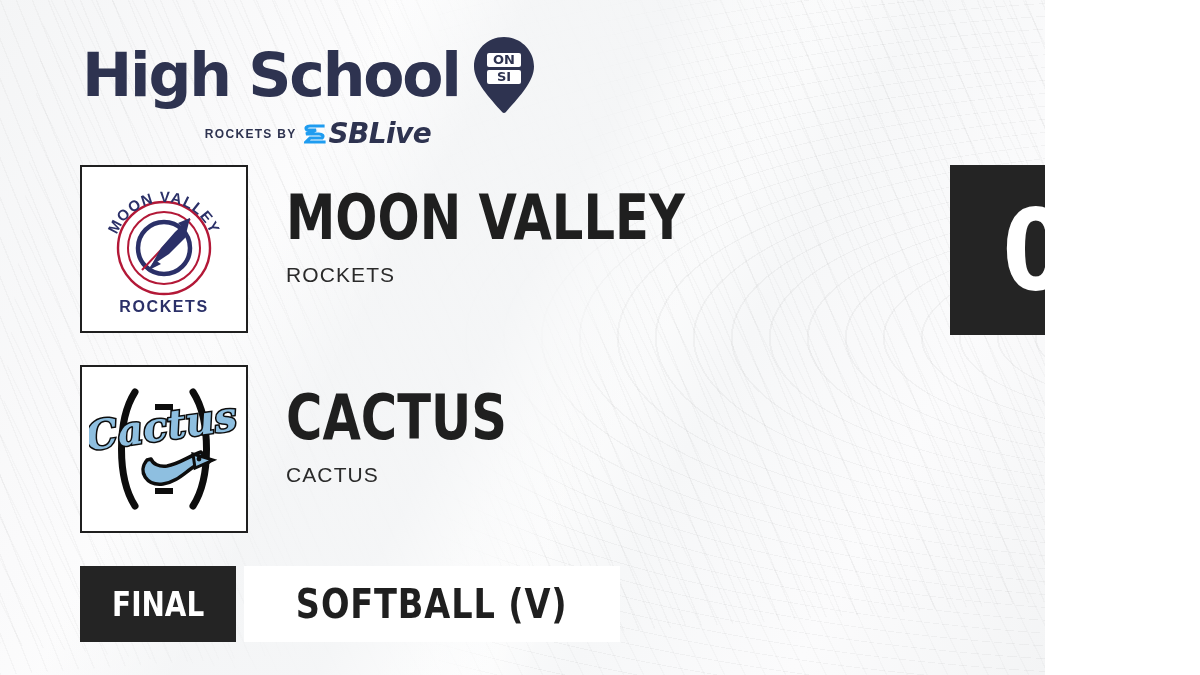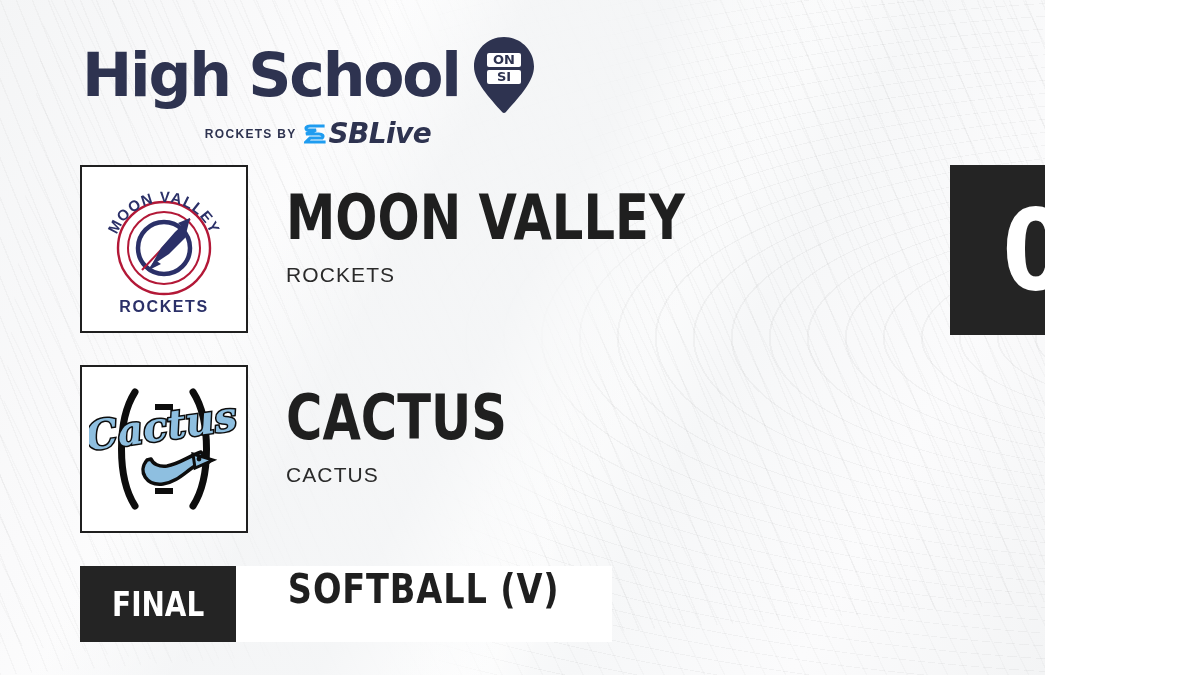--- a/index.html
+++ b/index.html
@@ -242,25 +242,26 @@
     font-weight: 700;
     font-size: 34px;
     letter-spacing: 0px;
     transform: scaleX(0.82);
     display: inline-block;
   }
   .status-sport {
     background: #ffffff;
     color: #1f1f1f;
     display: flex;
-    align-items: flex-start;
+    align-items: center;
     justify-content: center;
     padding: 0 26px;
     min-width: 318px;
     box-sizing: border-box;
+    margin-left: 8px;
   }
   .status-sport span {
     font-family: "DejaVu Sans", sans-serif;
     font-weight: 700;
     font-size: 40px;
     letter-spacing: 1px;
     transform: scaleX(0.84);
     display: inline-block;
     white-space: nowrap;
   }

